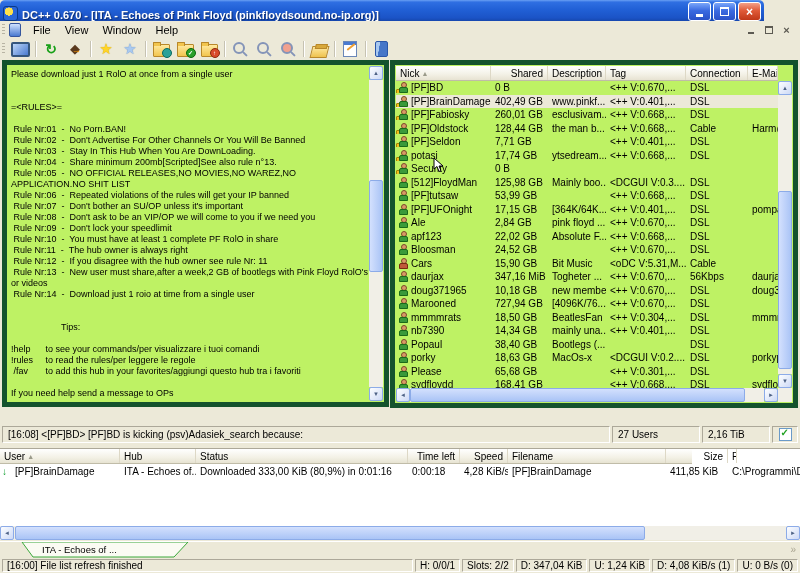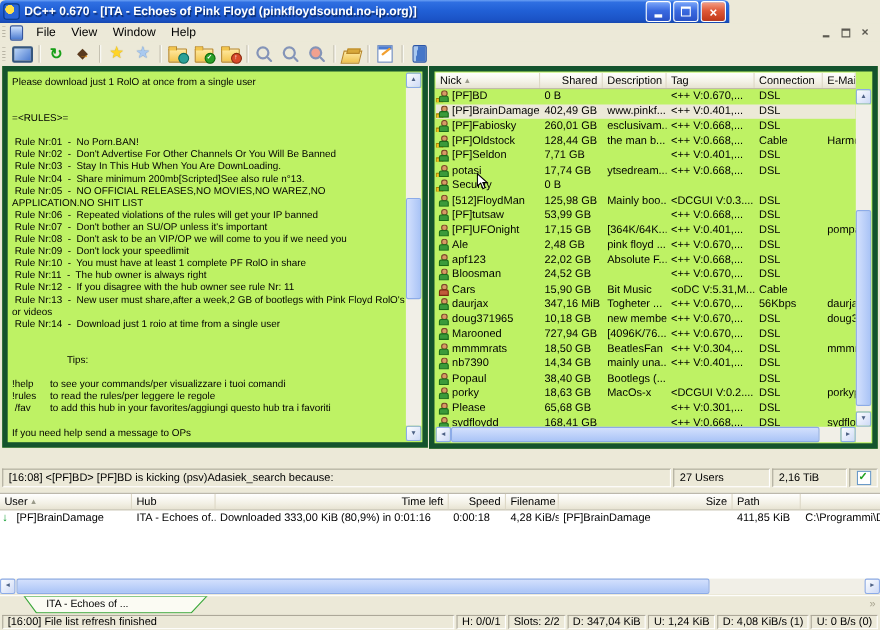--- a/index.html
+++ b/index.html
@@ -1,22 +1,22 @@
 <!DOCTYPE html>
 <html><head>
 <meta charset="utf-8">
 <style>
   html,body{margin:0;padding:0;background:#d4d0c8;}
   #win{position:relative;width:800px;height:573px;background:#ece9d8;
        font-family:"Liberation Sans",sans-serif;overflow:hidden;-webkit-font-smoothing:none;}
 
   
-  .titlebar{position:absolute;left:0;top:0;width:663px;height:21px;
+  .titlebar{position:absolute;left:0;top:0;width:764px;height:21px;
     background:linear-gradient(180deg,#6aa0f4 0%,#2f6fe2 10%,#2160d6 45%,#1b53c6 85%,#1647ae 100%);
-    border-radius:5px 5px 0 0;display:flex;align-items:center;color:#fff;}
+    border-radius:5px 5px 0 0;display:flex;align-items:flex-end;color:#fff;}
   .app-icon{width:13px;height:13px;margin:0 4px 0 3px;border-radius:3px;border:1px solid #0a3a88;
     background:radial-gradient(circle at 38% 35%,#ffe14a 0 34%,#2a66d8 36% 100%);}
   .title-text{font-size:11px;font-weight:bold;text-shadow:1px 1px 1px #0a2a6a;flex:1;
     white-space:nowrap;overflow:hidden;}
   .tbtns{display:flex;gap:2px;margin-right:3px;}
   .tbtn{width:21px;height:17px;border-radius:3px;border:1px solid #fff;display:flex;
     align-items:center;justify-content:center;color:#fff;}
   .tbtn.b{background:linear-gradient(#7aa6fa,#3a6ae0 45%,#2a52c8);}
   .tbtn.r{background:linear-gradient(#f4a088,#e05a38 45%,#c03818);}
   .g-min{width:7px;height:3px;background:#fff;margin-top:7px;}
@@ -146,21 +146,21 @@
   .hs-msg{flex:1;}
   .hs-users{width:88px;}
   .hs-shared{width:68px;}
   .hs-cb{width:26px;justify-content:center;}
   .cb{width:11px;height:11px;background:#fff;border:1px solid #6a9ac8;position:relative;}
   .cb::after{content:"✓";position:absolute;left:1px;top:-2px;color:#21a121;font-size:10px;font-weight:bold;}
 
   
   .transfers{position:absolute;top:448px;left:0;width:800px;height:92px;background:#fff;
     border-top:1px solid #aca899;box-sizing:border-box;}
-  .tr-head{position:absolute;left:0;top:0;width:800px;height:15px;display:grid;
+  .tr-head{position:absolute;left:0;top:0;width:692px;height:15px;display:grid;
     grid-template-columns:120px 76px 212px 52px 48px 158px 62px 1fr;
     background:linear-gradient(#ffffff,#f3f1e6 60%,#e7e3d2);border-bottom:1px solid #c0bca8;
     font-size:10px;box-sizing:border-box;}
   .tr-body{position:absolute;left:0;top:16px;width:800px;bottom:14px;overflow:hidden;}
   .tr-row{display:grid;grid-template-columns:120px 76px 212px 52px 48px 158px 62px 1fr;height:13.5px;
     align-items:center;font-size:10px;}
   .dl-ico{color:#0c9c2c;font-weight:bold;font-size:10px;flex:0 0 10px;}
   .tr-hs{left:0;bottom:0;width:800px;position:absolute;height:14px;background:#f1efe7;}
   .tr-hs .lf{position:absolute;left:0;width:14px;height:14px;}
   .tr-hs .rt{position:absolute;right:0;width:14px;height:14px;}
@@ -473,21 +473,21 @@
             <div class="cell ">[364K/64K...</div>
             <div class="cell ">&lt;++ V:0.401,...</div>
             <div class="cell ">DSL</div>
             <div class="cell ">pompadur</div>
           </div>
           <div class="ul-row">
             <div class="cell c0">
               <span class="p"></span>
               <span>Ale</span>
             </div>
-            <div class="cell num">2,48 GB</div>
+            <div class="cell num">2,84 GB</div>
             <div class="cell ">pink floyd ...</div>
             <div class="cell ">&lt;++ V:0.670,...</div>
             <div class="cell ">DSL</div>
             <div class="cell "></div>
           </div>
           <div class="ul-row">
             <div class="cell c0">
               <span class="p"></span>
               <span>apf123</span>
             </div>
@@ -661,20 +661,23 @@
 
   <div class="transfers">
     <div class="tr-head" id="tr-head">
         <div class="ul-h">
           <span>User</span>
           <span class="sort">▲</span>
         </div>
         <div class="ul-h">
           <span>Hub</span>
         </div>
+        <div class="ul-h">
+          <span>Status</span>
+        </div>
         <div class="ul-h r">
           <span>Time left</span>
         </div>
         <div class="ul-h r">
           <span>Speed</span>
         </div>
         <div class="ul-h">
           <span>Filename</span>
         </div>
         <div class="ul-h r">

